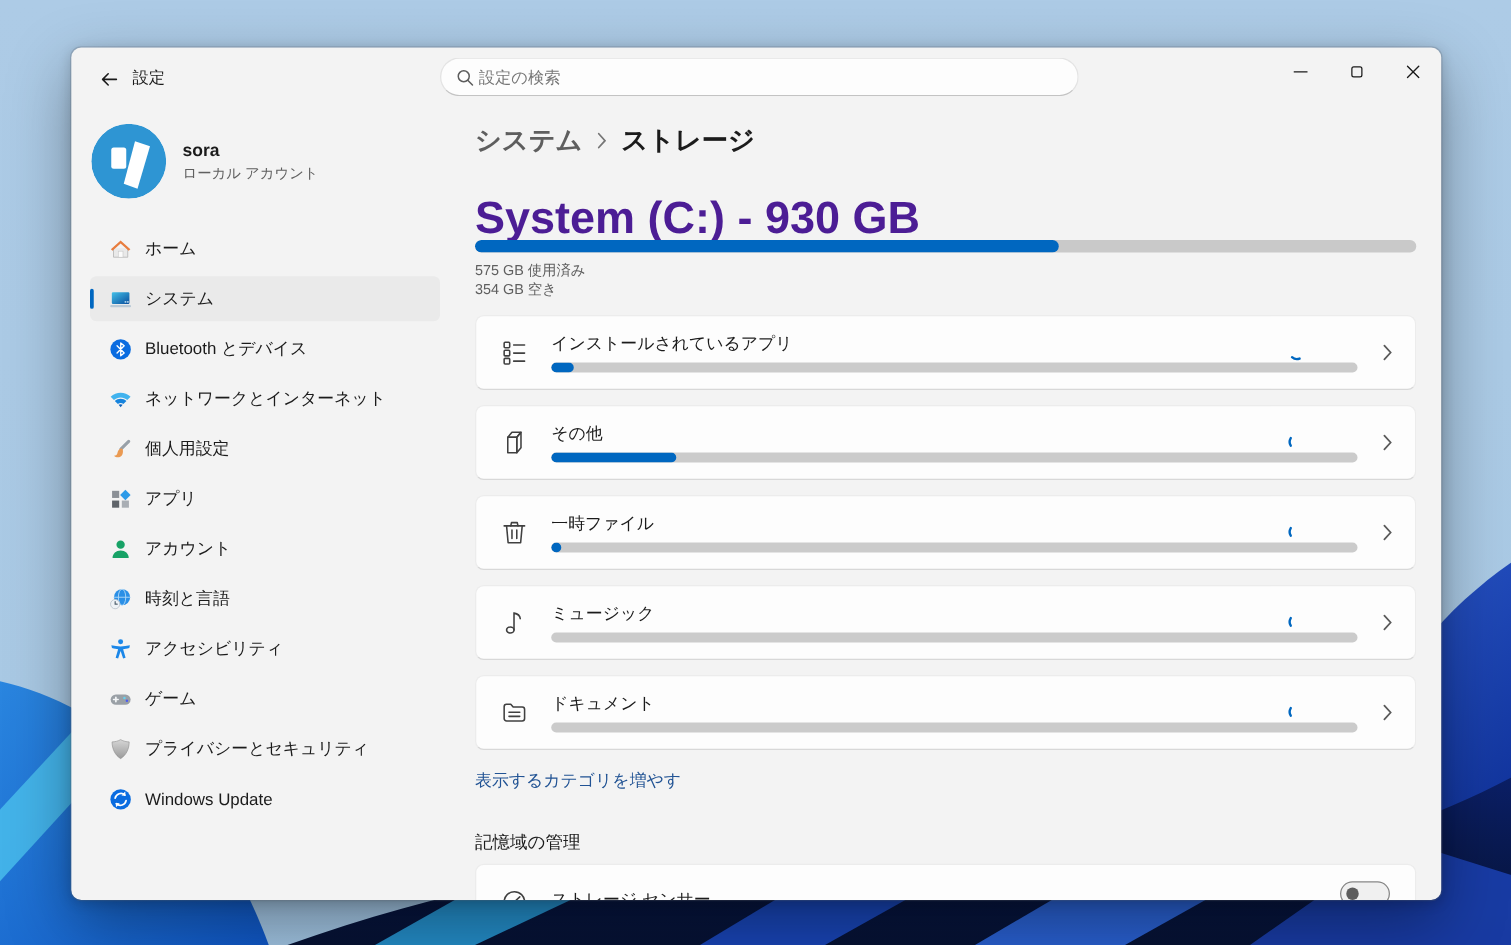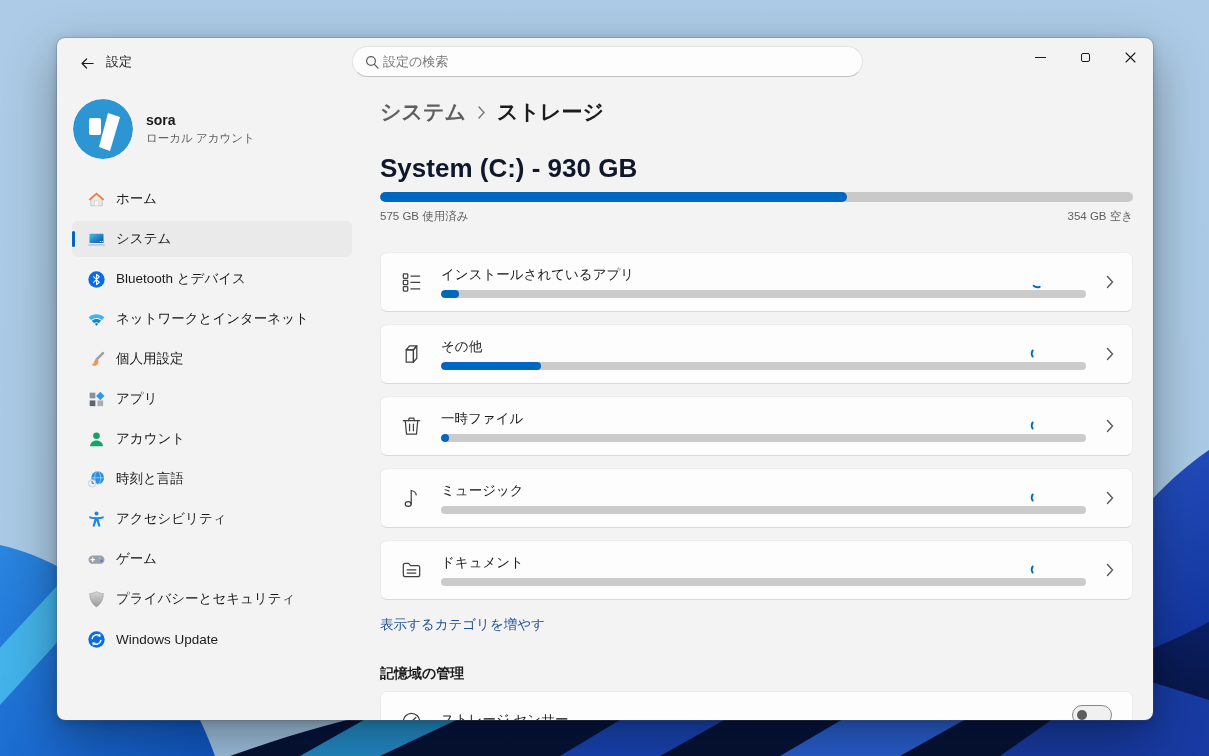--- a/index.html
+++ b/index.html
@@ -47,40 +47,40 @@
   .nav-item.active { background:#eaeaea; }
   .nav-item.active::before { content:""; position:absolute; left:0; top:10px; width:3px; height:16px;
     border-radius:2px; background:#0067c0; }
 
   
   .content { position:absolute; left:323px; top:0; width:753px; height:682px; }
   .breadcrumb { position:absolute; top:60px; left:0; display:flex; align-items:center; gap:11px;
     font-size:21px; font-weight:600; }
   .bc-parent { color:#5e5e5e; cursor:pointer; }
   .bc-current { color:#1b1b1b; }
-  .drive-title { position:absolute; top:115px; left:0; font-size:26px; font-weight:600; color:#0f172a; }
+  .drive-title { position:absolute; top:115px; left:0; font-size:36px; font-weight:600; color:#4c1d95; }
   .main-track { position:absolute; top:154px; left:0; width:753px; height:10px; background:#c9c9c9; border-radius:5px; overflow:hidden; }
   .main-fill { height:100%; background:#0067c0; border-radius:5px; }
-  .usage-row { position:absolute; top:171px; left:0; width:753px; display:flex; justify-content:space-between; }
+  .usage-row { position:absolute; top:171px; left:0; width:753px; display:flex; justify-content:space-between;flex-direction:column; }
   .usage-row span { font-size:11.5px; color:#5f5f5f; }
 
   .cards { position:absolute; top:214px; left:0; width:753px; display:flex; flex-direction:column; gap:12px; }
   .card { position:relative; height:60px; background:#fdfdfd; border:1px solid #ececec;
     border-bottom-color:#d8d8d8; border-radius:7px; cursor:pointer; }
   .card .cat-icon { position:absolute; left:18px; top:50%; transform:translateY(-50%); width:25px; height:25px; }
   .cat-label { position:absolute; left:60px; top:13px; font-size:13.5px; color:#1b1b1b; }
   .cat-track { position:absolute; left:60px; right:46px; bottom:13px; height:8px;
     background:#cbcbcb; border-radius:4px; overflow:hidden; }
   .cat-fill { height:100%; background:#0067c0; border-radius:4px; }
   .spin { position:absolute; right:86px; top:50%; margin-top:-9px; }
   .card:nth-child(1) .spin { transform:rotate(-80deg); }
   .chev { position:absolute; right:18px; top:50%; margin-top:-7px; }
 
   .show-more { position:absolute; top:578px; left:0; font-size:13.5px; color:#215394; cursor:pointer; }
-  .section-title { position:absolute; top:627px; left:0; font-size:14px; font-weight:bold; color:#1b1b1b; }
+  .section-title { position:absolute; top:627px; left:0; font-size:14px; font-weight:normal; color:#1b1b1b; }
 
   .sensor-card { position:absolute; top:653px; left:0; width:753px; height:60px;
     background:#fdfdfd; border:1px solid #ececec; border-radius:7px; cursor:pointer; }
   .sensor-card .cat-icon { position:absolute; left:18px; top:17px; transform:none; }
   .sensor-label { position:absolute; left:60px; top:19px; font-size:13.5px; color:#1b1b1b; }
   .toggle { position:absolute; right:20px; top:13px; width:40px; height:20px;
     border:1px solid #868686; border-radius:10px; background:#f0f0f0; }
   .toggle::after { content:""; position:absolute; left:4px; top:4px; width:10px; height:10px;
     border-radius:50%; background:#5d5d5d; }
 </style>

